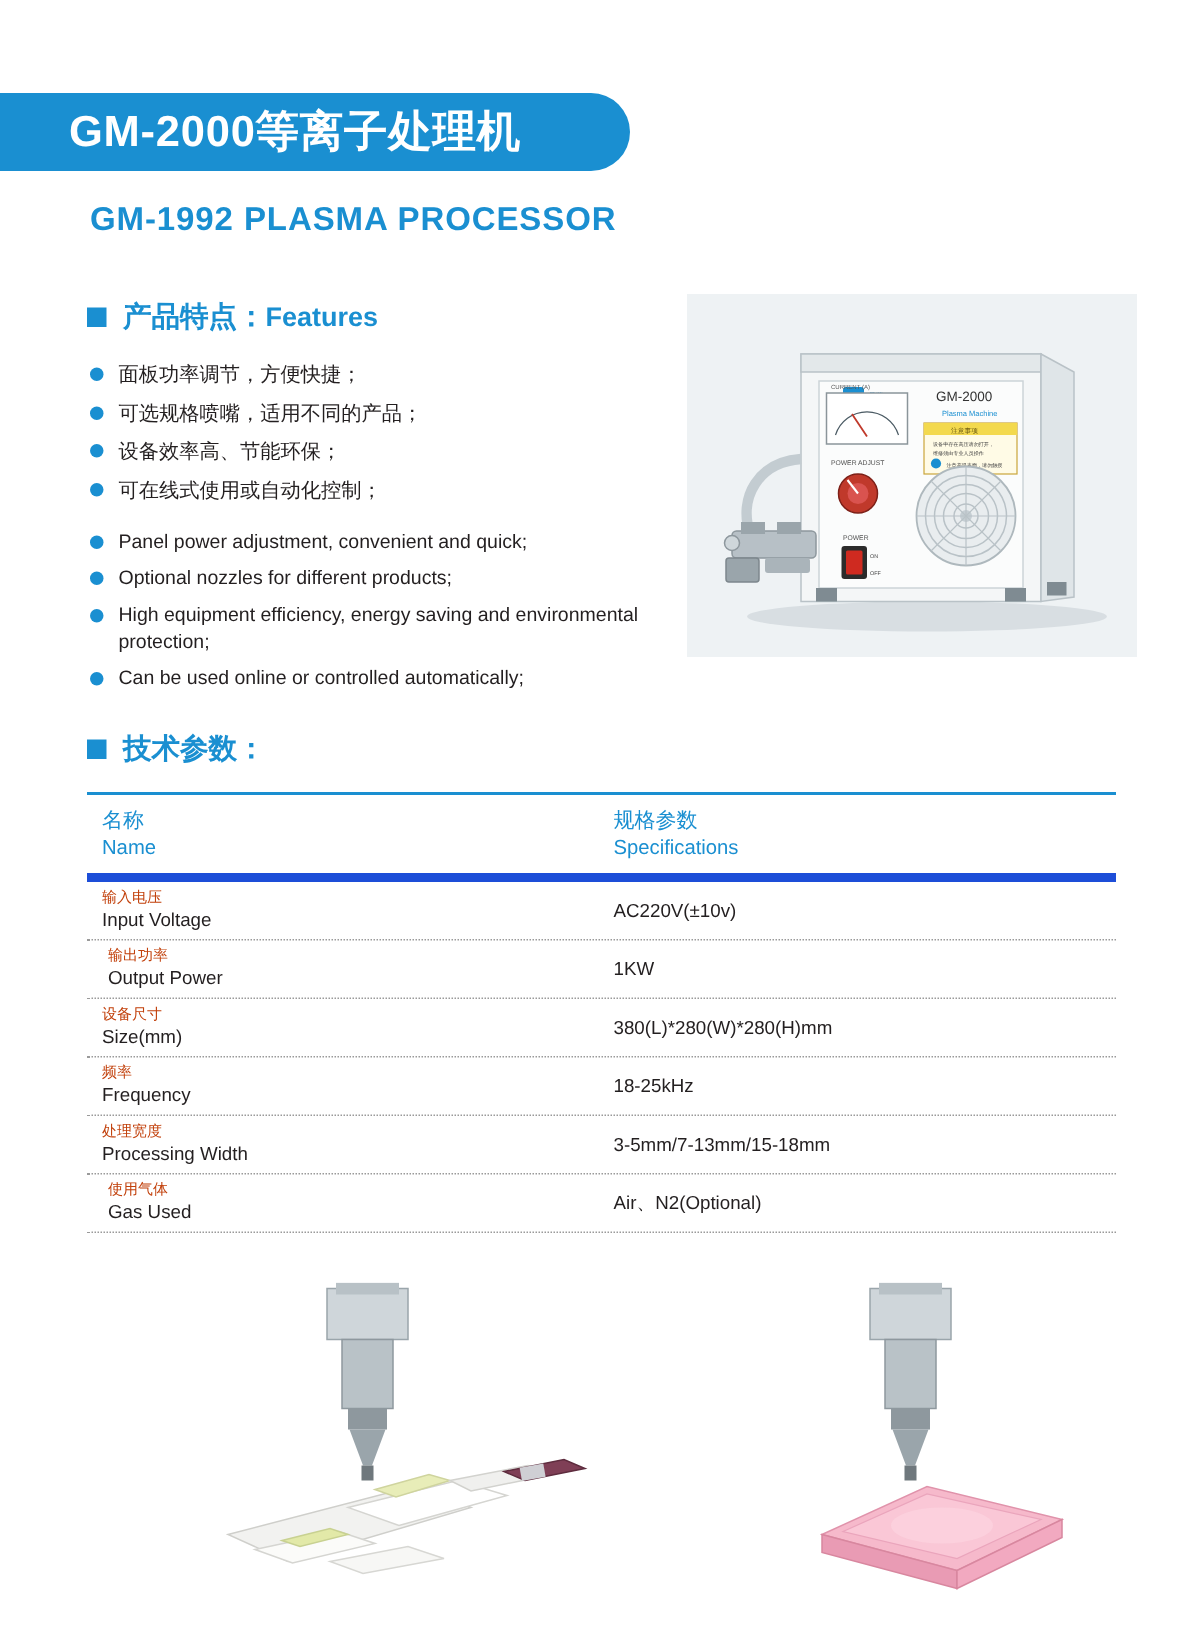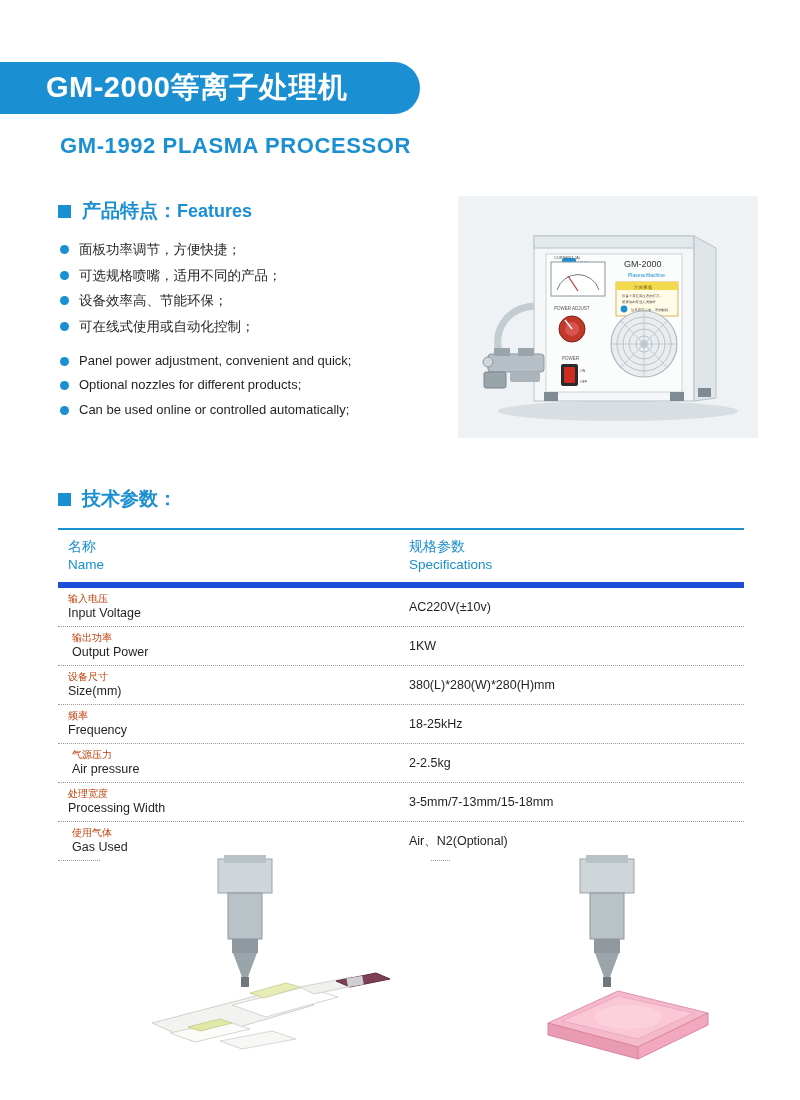--- a/index.html
+++ b/index.html
@@ -152,20 +152,24 @@
       <div class="bullet-row">
         <span class="dot"></span>
         <span class="bullet-en">Panel power adjustment, convenient and quick;</span>
       </div>
       <div class="bullet-row">
         <span class="dot"></span>
         <span class="bullet-en">Optional nozzles for different products;</span>
       </div>
       <div class="bullet-row">
         <span class="dot"></span>
+        <span class="bullet-en">High equipment efficiency, energy saving and environmental protection;</span>
+      </div>
+      <div class="bullet-row">
+        <span class="dot"></span>
         <span class="bullet-en">Can be used online or controlled automatically;</span>
       </div>
     </div>
   </div>
 
   <div class="photo">
     <svg viewBox="0 0 300 242" width="300" height="242">
       <rect x="0" y="0" width="300" height="242" fill="#eef2f4"></rect>
 
       <ellipse cx="160" cy="215" rx="120" ry="10" fill="#d8dee2"></ellipse>
@@ -275,27 +279,20 @@
     </div>
 
     <div class="tbl-row">
       <div class="cell name">
         <span class="cn">频率</span>
         <span class="en">Frequency</span>
       </div>
       <div class="cell right spec">18-25kHz</div>
     </div>
 
-    <div class="tbl-row">
-      <div class="cell name indent1">
-        <span class="cn">气源压力</span>
-        <span class="en">Air pressure</span>
-      </div>
-      <div class="cell right spec">2-2.5kg</div>
-    </div>
 
     <div class="tbl-row">
       <div class="cell name">
         <span class="cn">处理宽度</span>
         <span class="en">Processing Width</span>
       </div>
       <div class="cell right spec">3-5mm/7-13mm/15-18mm</div>
     </div>
 
     <div class="tbl-row">

